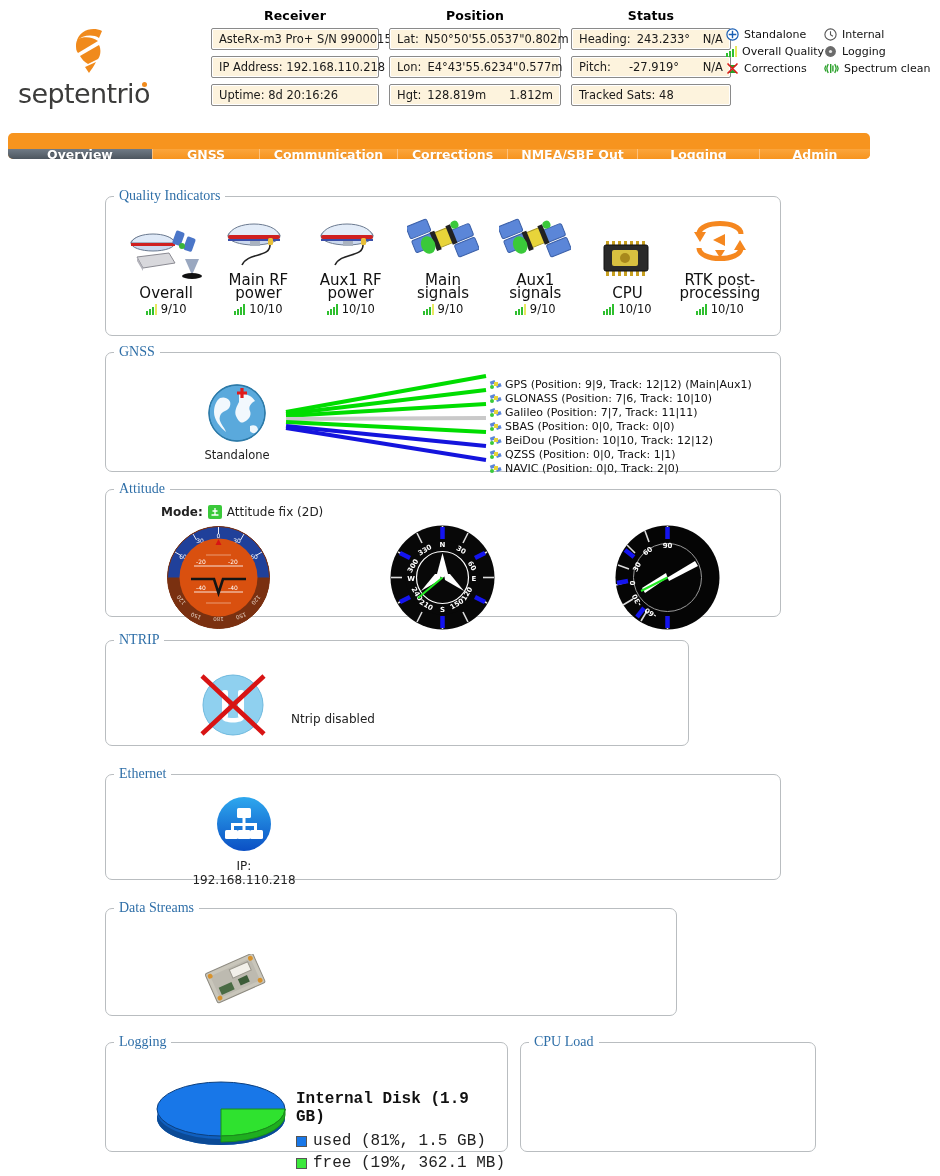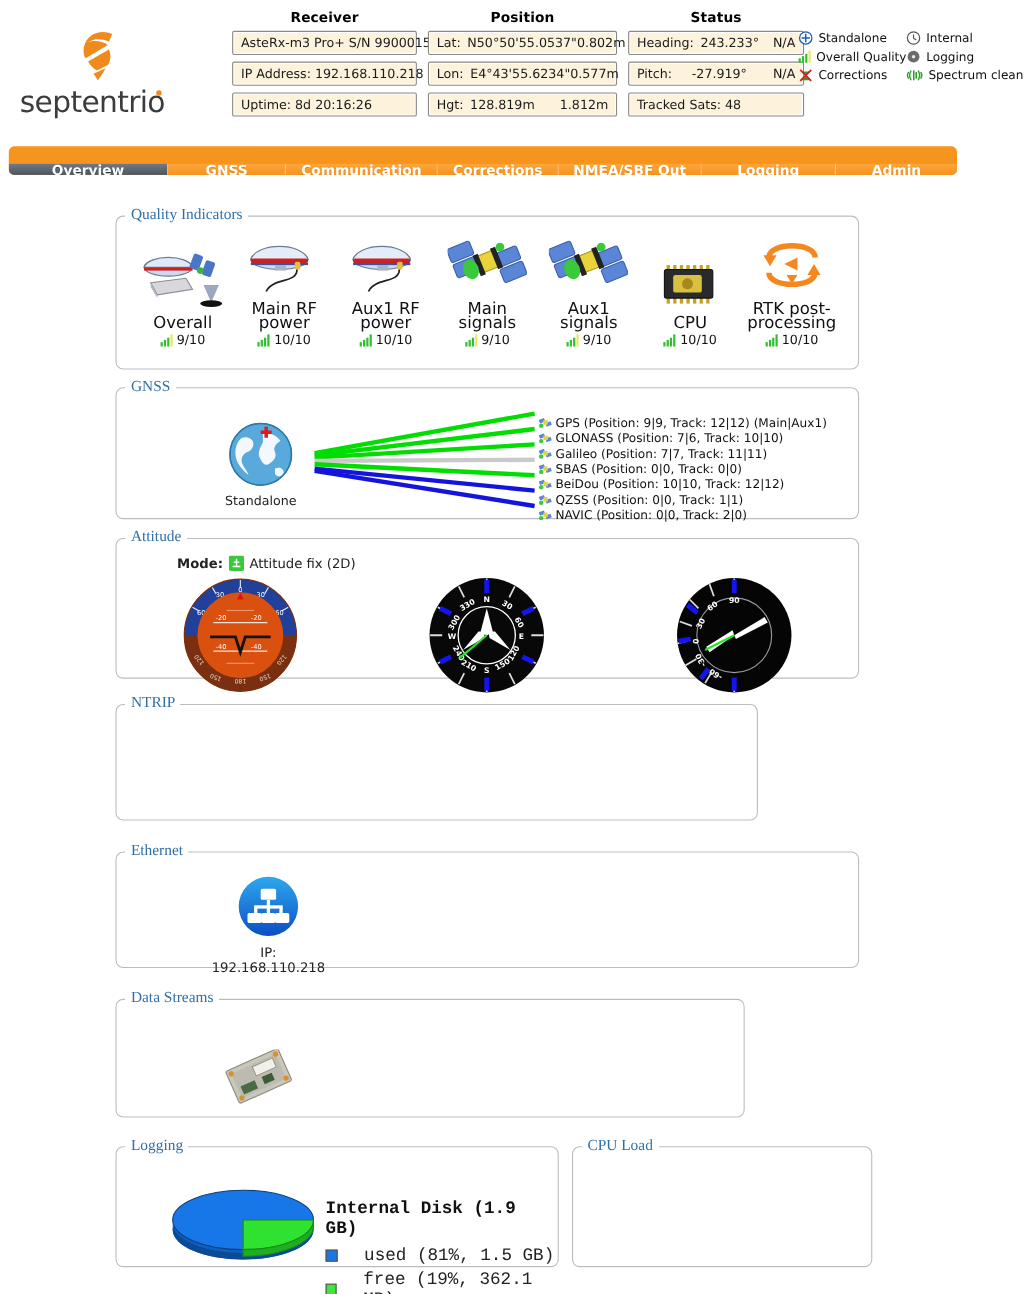--- a/index.html
+++ b/index.html
@@ -155,21 +155,21 @@
   .eth-wrap { position: absolute; left: 78px; top: 14px; width: 120px; text-align: center; }
   .eth-ip { font-size: 12px; margin-top: 4px; }
 
   
   .ds-icon { position: absolute; left: 98px; top: 38px; }
 
   
   .pie-wrap { position: absolute; left: 48px; top: 16px; }
   .pie-legend { position: absolute; left: 190px; top: 40px; font-size: 16px; font-family: Liberation Mono, monospace; }
   .pie-legend .title { font-weight: bold; margin-bottom: 6px; color:#111; }
-  .pie-legend .row { display:flex; align-items:center; gap:24px; margin-bottom: 4px; }
+  .pie-legend .row { display:flex; align-items:center; gap:6px; margin-bottom: 4px; }
   .swatch { width: 11px; height: 11px; border: 1px solid #555; display:inline-block; }
 
   
   .cpu-pct { position: absolute; right: 18px; top: 4px; font-size: 16px; color:#333; }
   .cpu-chart { position: absolute; left: 52px; top: 30px; }
   .cpu-ylab { position: absolute; font-size: 10px; color: #444; }
 </style>
 </head>
 <body>
 
@@ -737,20 +737,35 @@
           <path d="M52.5 52.5 L30 68 L27 63 L51 48 Z" fill="#ffffff"></path>
           <line x1="52.5" y1="52.5" x2="26" y2="66" stroke="#22e822" stroke-width="2"></line>
         </svg>
 
       </div>
     </div>
   </fieldset>
 
   <fieldset class="panel" style="left:105px; top:446px; width:584px; height:114px;">
     <legend>NTRIP</legend>
+    <div class="panel-body">
+      <div class="ntrip-icon">
+        <svg width="78" height="78" viewBox="0 0 78 78">
+          <circle cx="39" cy="41" r="30" fill="#8fd0ef" stroke="#6fb9de"></circle>
+          <circle cx="39" cy="41" r="30" fill="url(#g1)" opacity=".35"></circle>
+          <g fill="#ffffff">
+            <rect x="28" y="26" width="6" height="28" rx="2"></rect>
+            <rect x="44" y="26" width="6" height="28" rx="2"></rect>
+            <path d="M28 48 C28 56 50 56 50 48 L50 54 C50 60 28 60 28 54 Z"></path>
+          </g>
+          <path d="M8 12 L70 70 M70 12 L8 70" stroke="#d81414" stroke-width="4.6" fill="none"></path>
+        </svg>
+      </div>
+      <div class="ntrip-text">Ntrip disabled</div>
+    </div>
   </fieldset>
 
   <fieldset class="panel" style="left:105px; top:580px; width:676px; height:114px;">
     <legend>Ethernet</legend>
     <div class="panel-body">
       <div class="eth-wrap">
         <svg width="56" height="56" viewBox="0 0 56 56">
           <defs>
             <linearGradient id="eg" x1="0" y1="0" x2="0" y2="1">
               <stop offset="0" stop-color="#2ea8ee"></stop>
@@ -816,17 +831,17 @@
           <span>used (81%, 1.5 GB)</span>
         </div>
         <div class="row">
           <span class="swatch" style="background:#3ce83c"></span>
           <span>free (19%, 362.1 MB)</span>
         </div>
       </div>
     </div>
   </fieldset>
 
-  <fieldset class="panel" style="left:520px; top:848px; width:273px; height:118px;">
+  <fieldset class="panel" style="left:520px; top:848px; width:296px; height:118px;">
     <legend>CPU Load</legend>
   </fieldset>
 
 </div>
 
 </body></html>

